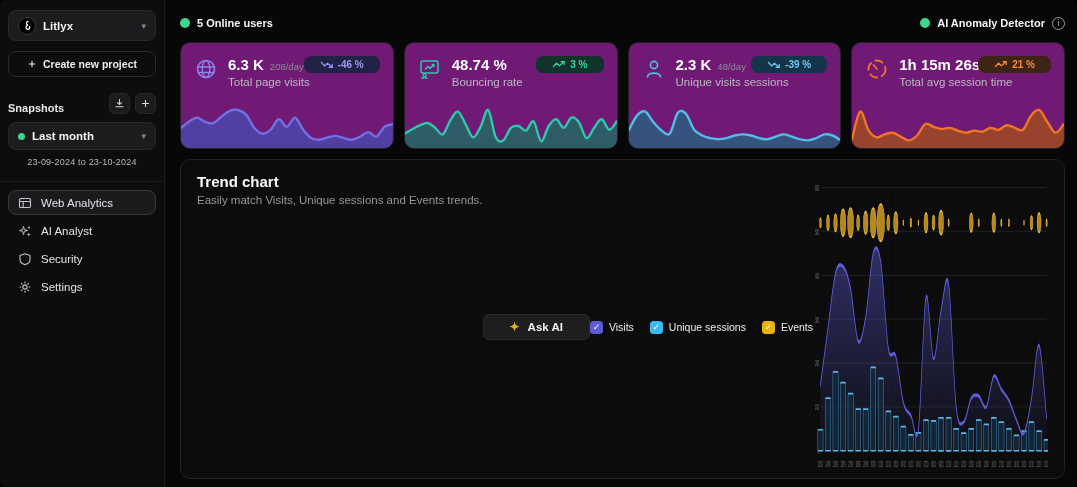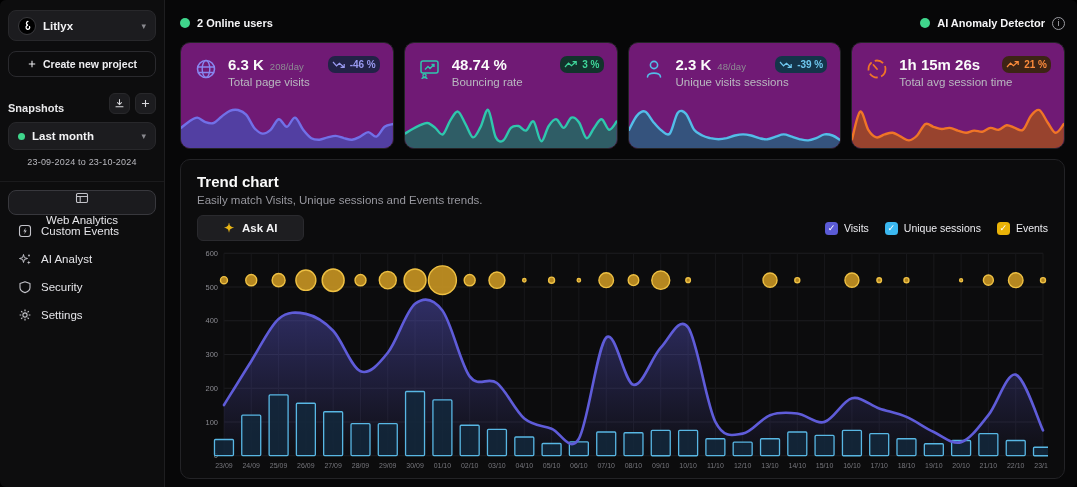--- a/index.html
+++ b/index.html
@@ -16,45 +16,45 @@
   .create-btn { margin-top:10px; height:26px; border:1px solid #2a2a2e; border-radius:8px; display:flex; align-items:center; justify-content:center; gap:6px; color:#ededf0; font-size:10.5px; font-weight:bold; cursor:pointer; background:transparent; }
   .snap-row { margin-top:16px; display:flex; align-items:flex-end; }
   .snap-label { color:#e8e8ea; font-size:11px; font-weight:bold; flex:1; }
   .icon-btn { width:21px; height:21px; border-radius:6px; background:#1c1c1f; border:1px solid #28282b; display:flex; align-items:center; justify-content:center; margin-left:5px; cursor:pointer; color:#d8d8dc; }
   .snap-select { margin-top:8px; display:flex; align-items:center; gap:7px; background:#1c1c1f; border:1px solid #28282b; border-radius:8px; height:28px; padding:0 9px; cursor:pointer; }
   .gdot { width:7px; height:7px; border-radius:50%; background:#3fd68c; flex:none; }
   .snap-value { color:#f2f2f4; font-size:11.5px; font-weight:bold; flex:1; }
   .date-range { margin-top:7px; text-align:center; color:#b9b9bf; font-size:9px; letter-spacing:.2px; }
   .side-divider { margin:14px -8px 8px -8px; border-top:1px solid #1b1b1d; }
   .nav-item { display:flex; align-items:center; gap:9px; height:25px; padding:0 9px; border-radius:8px; border:1px solid transparent; color:#e4e4e8; font-size:11.5px; cursor:pointer; margin-bottom:3px; }
-  .nav-item.active { background:#1b1b1e; border-color:#38383d;flex-direction:column; }
+  .nav-item.active { background:#1b1b1e; border-color:#38383d; }
   .nav-ic { width:14px; height:14px; flex:none; color:#c3c3c9; display:flex; }
 
   
   .main { flex:1; padding:11px 12px 8px 15px; display:flex; flex-direction:column; }
   .topbar { height:24px; display:flex; align-items:center; justify-content:space-between; }
   .tb-left, .tb-right { display:flex; align-items:center; gap:7px; }
   .tb-dot { width:10px; height:10px; border-radius:50%; background:#3fd68c; }
   .tb-text { color:#f5f5f7; font-size:11px; font-weight:bold; }
   .info-ic { width:13px; height:13px; border-radius:50%; border:1.2px solid #9b9ba1; color:#b9b9bf; font-size:8.5px; display:flex; align-items:center; justify-content:center; font-style:normal; cursor:pointer; }
 
   
   .cards { margin-top:7px; display:grid; grid-template-columns:repeat(4,1fr); gap:10px; }
   .card { position:relative; height:107px; background:#701a75; border:1px solid #232326; border-radius:10px; overflow:hidden; display:flex; flex-direction:column; }
   .card-head { display:flex; gap:10px; padding:13px 13px 0 13px; }
   .card-ic { width:24px; height:24px; flex:none; margin-top:1px; }
   .card-vrow { display:flex; align-items:baseline; gap:6px; }
   .card-value { color:#fafafa; font-size:15px; font-weight:bold; }
   .card-per { color:#8d8d93; font-size:9.5px; }
   .card-label { color:#b9b9c0; font-size:11.5px; margin-top:3px; }
-  .badge { position:absolute; top:13px; right:13px; border-radius:7px; padding:3px 4px; font-size:10px; font-weight:bold; display:flex; align-items:center; gap:5px; }
+  .badge { position:absolute; top:13px; right:13px; border-radius:7px; padding:3px 16px; font-size:10px; font-weight:bold; display:flex; align-items:center; gap:5px; }
   .spark { margin-top:auto; width:100%; height:46px; display:block; }
 
   
-  .trend { margin-top:10px; flex:1; background:#0c0c0d; border:1px solid #232326; border-radius:10px; padding:13px 16px 6px 16px; display:flex; flex-direction:column; }
+  .trend { margin-top:10px; flex:1; background:#0c0c0d; border:1px solid #232326; border-radius:10px; padding:13px 16px 6px 16px; display:flex; flex-direction:row; }
   .trend-top { display:flex; justify-content:space-between; align-items:flex-start; }
   .trend-title { color:#fafafa; font-size:15px; font-weight:bold; }
   .trend-sub { color:#97979e; font-size:11.5px; margin-top:4px; }
   .seg { display:flex; gap:2px; border:1px solid #2c2c30; border-radius:9px; padding:3px; }
   .seg button { background:transparent; border:none; color:#e6e6ea; font-size:11.5px; padding:4px 13px; border-radius:6px; cursor:pointer; font-family:inherit; }
   .seg button.active { background:#2e2e33; color:#fff; font-weight:bold; }
   .trend-row2 { display:flex; justify-content:space-between; align-items:center; margin-top:9px; }
   .askai { display:flex; align-items:center; gap:8px; background:#1e1e21; border:1px solid #2a2a2e; border-radius:6px; padding:5px 26px; color:#f2f2f4; font-size:11.5px; font-weight:bold; cursor:pointer; }
   .askai .spk { color:#e7b416; font-size:12px; }
   .legend { display:flex; align-items:center; gap:16px; }
@@ -115,29 +115,20 @@
         <svg width="14" height="14" viewBox="0 0 14 14">
             <rect x="1.5" y="2.5" width="11" height="9" rx="1.2" fill="none" stroke="currentColor" stroke-width="1.1"></rect>
             <path d="M1.5 5.5 H12.5 M5.2 5.5 V11.5" stroke="currentColor" stroke-width="1.1"></path>
           </svg>
       </span>
       <span>Web Analytics</span>
     </div>
     <div class="nav-item">
       <span class="nav-ic">
         <svg width="14" height="14" viewBox="0 0 14 14">
-            <rect x="1.5" y="1.5" width="11" height="11" rx="2.5" fill="none" stroke="currentColor" stroke-width="1.1"></rect>
-            <path d="M7.6 3.8 L5.4 7.4 H7 L6.2 10.2 L8.8 6.4 H7.1 Z" fill="currentColor"></path>
-          </svg>
-      </span>
-      <span>Custom Events</span>
-    </div>
-    <div class="nav-item">
-      <span class="nav-ic">
-        <svg width="14" height="14" viewBox="0 0 14 14">
             <path d="M5.5 2.5 L6.4 5.6 L9.5 6.5 L6.4 7.4 L5.5 10.5 L4.6 7.4 L1.5 6.5 L4.6 5.6 Z" fill="none" stroke="currentColor" stroke-width="1"></path>
             <path d="M10.8 8.5 L11.3 10 L12.8 10.5 L11.3 11 L10.8 12.5 L10.3 11 L8.8 10.5 L10.3 10 Z" fill="currentColor"></path>
             <circle cx="11" cy="3.5" r="0.9" fill="currentColor"></circle>
           </svg>
       </span>
       <span>AI Analyst</span>
     </div>
     <div class="nav-item">
       <span class="nav-ic">
         <svg width="14" height="14" viewBox="0 0 14 14">
@@ -164,21 +155,21 @@
       </span>
       <span>Settings</span>
     </div>
   </aside>
 
   <div class="main">
 
     <div class="topbar">
       <div class="tb-left">
         <span class="tb-dot"></span>
-        <span class="tb-text">2 Online users</span>
+        <span class="tb-text">5 Online users</span>
       </div>
       <div class="tb-right">
         <span class="tb-dot"></span>
         <span class="tb-text">AI Anomaly Detector</span>
         <span class="info-ic">i</span>
       </div>
     </div>
 
     <div class="cards">
 

